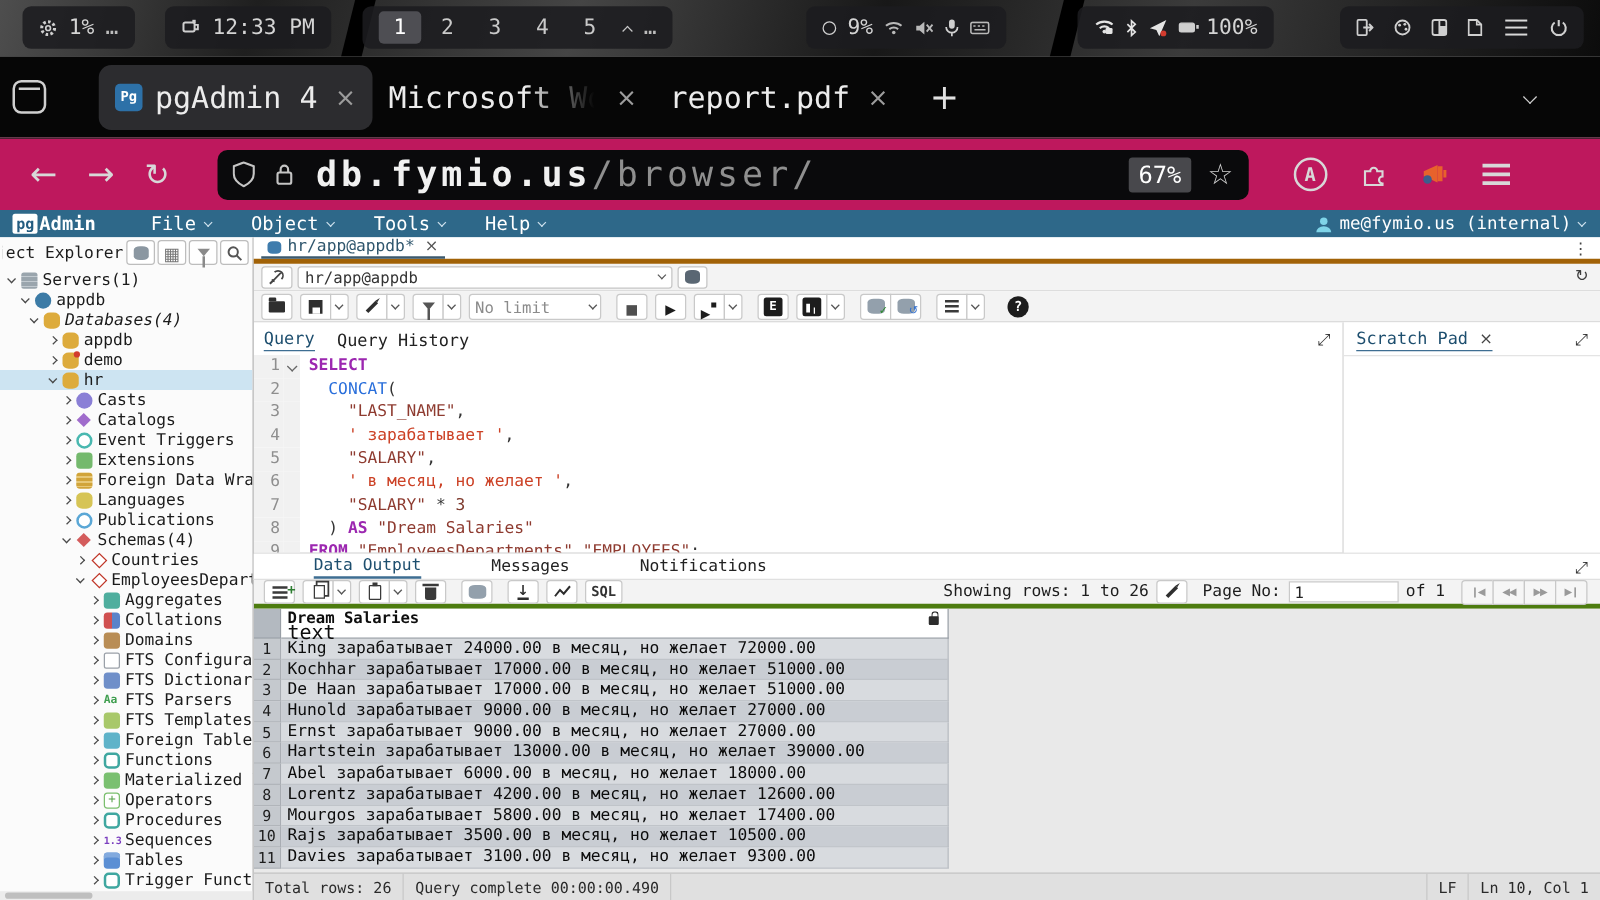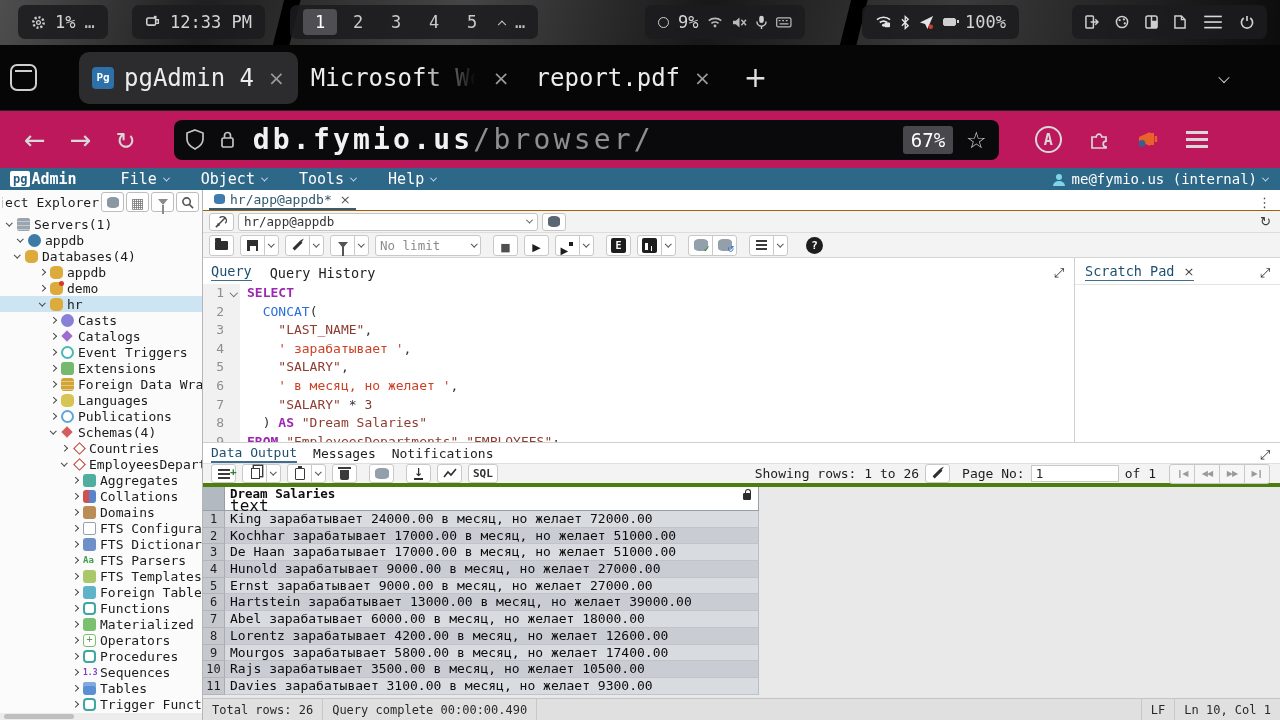--- a/index.html
+++ b/index.html
@@ -127,21 +127,21 @@
   .i-sequence { background:none; }
   .i-sequence::after { content:"1.3"; position:absolute; left:0; top:2px; font-size:8px; color:#7b3fbf; font-weight:bold; }
   .i-table { background:#5b8fd4; box-shadow:inset 0 4px 0 #82aade; }
   .i-type { background:#6cc08b; }
   .sb-scroll { position:absolute; bottom:0; left:0; right:0; height:7px; background:#ececec; }
   .sb-thumb { width:70px; height:5px; margin-top:1px; margin-left:4px; background:#bfbfbf; border-radius:3px; }
 
   
   .content { flex:1; display:flex; flex-direction:column; min-width:0; }
 
-  .qtabrow { height:21px; background:#fff; border-bottom:1px solid #a16207; display:flex; align-items:flex-end; position:relative; }
+  .qtabrow { height:21px; background:#fff; border-bottom:4px solid #a16207; display:flex; align-items:flex-end; position:relative; }
   .qtab { display:flex; align-items:center; gap:5px; margin-left:6px; height:100%; border-bottom:2px solid #3c5a6e; padding:0 5px; color:#2f566d; font-size:13px; }
   .qtab .xicon { color:#555; font-size:13px; margin-left:3px; }
   .dbmini { width:11px; height:10px; background:#3f7cad; border-radius:4px/3px; }
   .vdots { margin-left:auto; margin-right:9px; color:#444; font-size:13px; }
   .vdots::before { content:"⋮"; }
 
   .connrow { height:22px; background:#f3f3f3; display:flex; align-items:center; gap:4px; padding-left:6px; border-bottom:1px solid #ddd; }
   .cbtn { height:18px; border:1px solid #c5c5c5; background:#fff; border-radius:3px; display:flex; align-items:center; gap:4px; padding:0 5px; color:#333; }
   .cselect { width:300px; justify-content:space-between; font-size:12.5px; }
   .cselect .cv { width:5px; height:5px; color:#555; }
@@ -201,21 +201,21 @@
   .pl { color:#333; }
   .scratch { flex:1; display:flex; flex-direction:column; background:#fff; }
   .stabs { height:26px; display:flex; align-items:flex-end; gap:4px; padding:0 8px 3px 10px; font-size:13.5px; position:relative; }
   .stab { color:#1d4e6e; border-bottom:1.6px solid #3e6e92; padding-bottom:1px; display:flex; gap:5px; align-items:center; }
   .stab .xicon { color:#444; font-size:13px; }
   .sbody { flex:1; border-top:1px solid #e4e4e4; }
 
   
   .output-region { height:255px; display:flex; flex-direction:column; background:#e9e9e9; }
   .otabs { height:21px; background:#fff; display:flex; gap:16px; padding-left:8px; align-items:center; font-size:13px; border-bottom:1px solid #e0e0e0; position:relative; }
-  .otab { color:#222; height:100%; display:flex; align-items:center; }
+  .otab { color:#222; height:100%; display:flex; align-items:center;margin-left:40px; }
   .otab.active { color:#1d4e6e; border-bottom:2px solid #3e6e92; }
   .otabs .expand-ic { top:4px; }
   .otoolbar { height:23px; background:#f3f3f3; border-bottom:4px solid #4d7c0f; display:flex; align-items:center; gap:6px; padding:0 8px; font-size:13px; color:#1d1d1d; }
   .otoolbar .tbtn { height:19px; }
   .addrow { width:12px; height:2px; background:#3a3a3a; box-shadow:0 4px 0 #3a3a3a, 0 -4px 0 #3a3a3a; position:relative; }
   .addrow::after { content:"+"; position:absolute; right:-7px; top:-8px; color:#2e7d32; font-size:11px; font-weight:bold; }
   .copyic { width:9px; height:11px; border:1.4px solid #3a3a3a; background:#fff; box-shadow:2.5px -2.5px 0 -0.5px #fff, 2.5px -2.5px 0 0.9px #3a3a3a; margin-left:2px; }
   .pasteic { width:10px; height:12px; border:1.4px solid #3a3a3a; border-radius:1px; position:relative; background:#fff; }
   .pasteic::before { content:""; position:absolute; top:-3px; left:2px; width:4px; height:3px; background:#3a3a3a; }
   .trashic { width:9px; height:10px; background:#3a3a3a; border-radius:0 0 2px 2px; position:relative; margin-top:3px; }
@@ -526,21 +526,21 @@
   </div>
 
   <div class="trow" style="padding-left: 15px;">
     <span class="tchev">
               <span class="cv chev-in down"></span>
             </span>
     <span class="ticon i-postgres"></span>
     <span class="tlabel">appdb</span>
   </div>
 
-  <div class="trow" style="padding-left: 12px;">
+  <div class="trow" style="padding-left: 22px; font-style: italic;">
     <span class="tchev">
               <span class="cv chev-in down"></span>
             </span>
     <span class="ticon i-databases"></span>
     <span class="tlabel">Databases(4)</span>
   </div>
 
   <div class="trow" style="padding-left: 37px;">
     <span class="tchev">
               <span class="cv chev-in right"></span>

